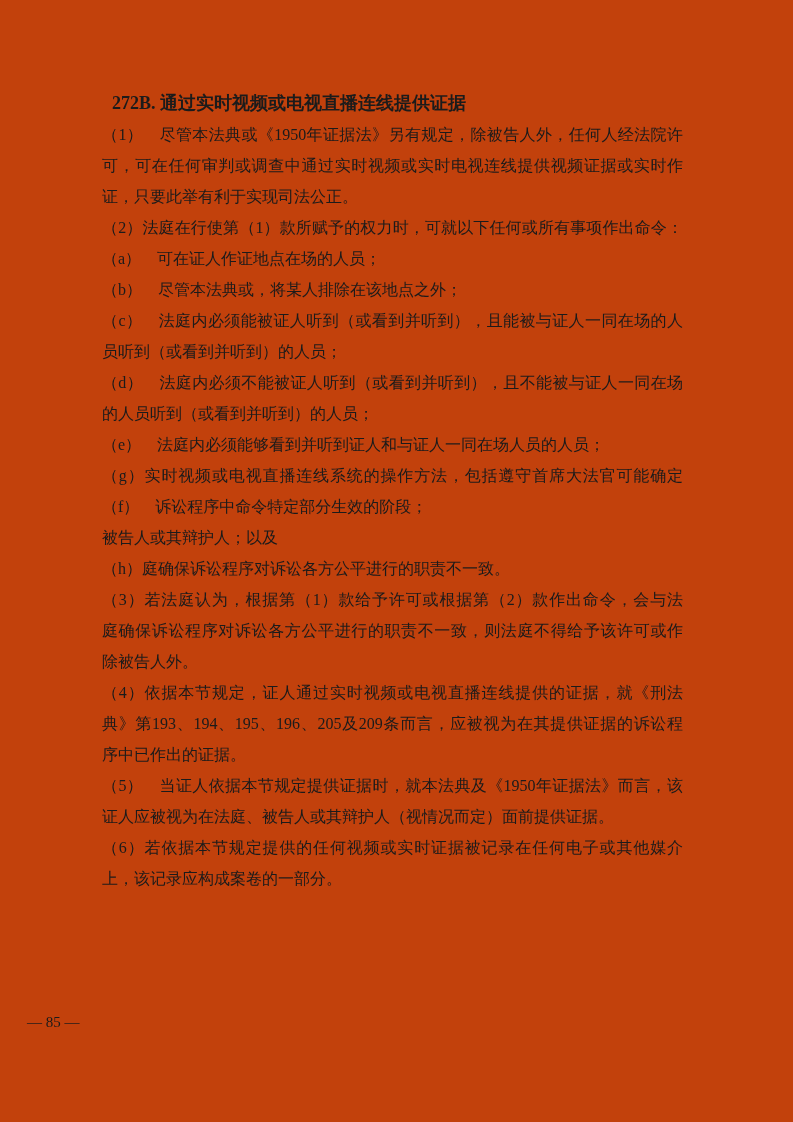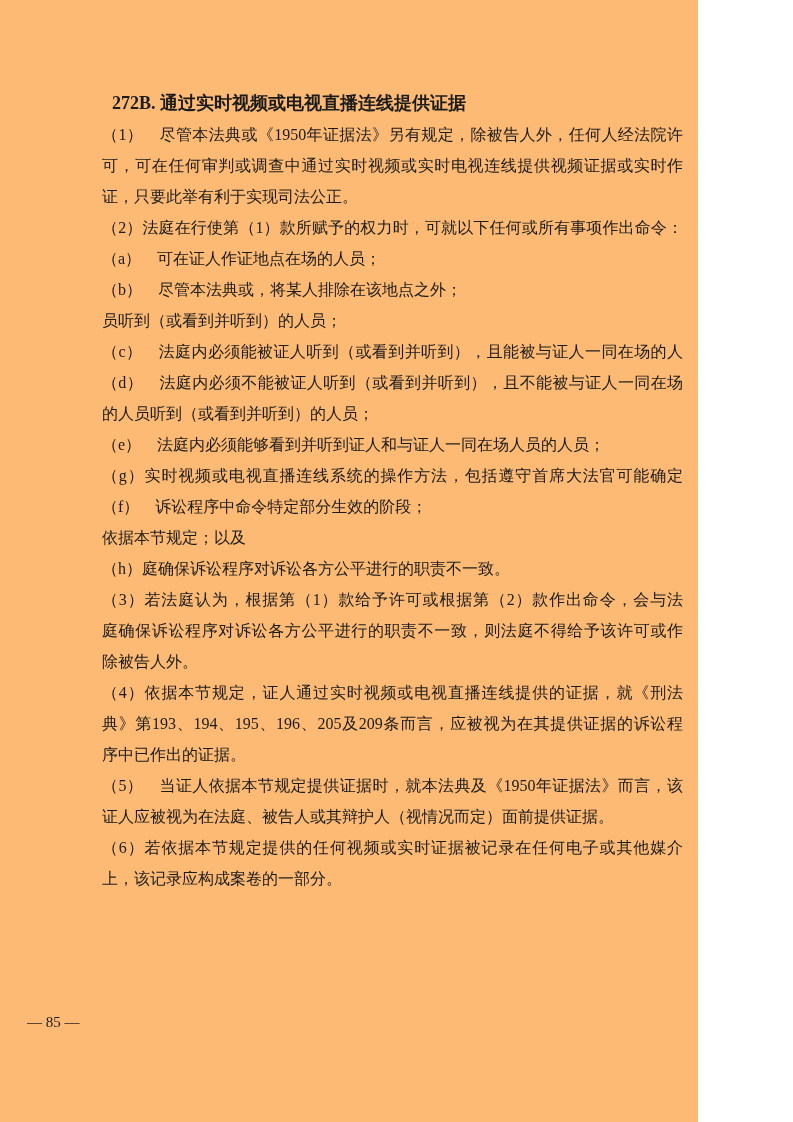--- a/index.html
+++ b/index.html
@@ -2,23 +2,23 @@
 <html><head>
 <meta charset="utf-8">
 <style>
   html, body {
     margin: 0;
     padding: 0;
     background: #ffffff;
   }
   .page {
     position: relative;
-    width: 698px;
+    width: 793px;
     height: 1122px;
-    background: #fdba74;
+    background: #c2410c;
     font-family: "Liberation Serif", "DejaVu Serif", serif;
     color: #1b1b1b;
     overflow: hidden;
   }
   .content {
     position: absolute;
     left: 102px;
     top: 88px;
     width: 581px;
   }
@@ -56,28 +56,28 @@
 <div class="page">
   <div class="content">
     <div class="doc-title">272B. 通过实时视频或电视直播连线提供证据</div>
     <div>
         <div class="text-line j">（1）　尽管本法典或《1950年证据法》另有规定，除被告人外，任何人经法院许</div>
         <div class="text-line j">可，可在任何审判或调查中通过实时视频或实时电视连线提供视频证据或实时作</div>
         <div class="text-line">证，只要此举有利于实现司法公正。</div>
         <div class="text-line j">（2）法庭在行使第（1）款所赋予的权力时，可就以下任何或所有事项作出命令：</div>
         <div class="text-line">（a）　可在证人作证地点在场的人员；</div>
         <div class="text-line">（b）　尽管本法典或，将某人排除在该地点之外；</div>
+        <div class="text-line j">（c）　法庭内必须能被证人听到（或看到并听到），且能被与证人一同在场的人</div>
         <div class="text-line">员听到（或看到并听到）的人员；</div>
-        <div class="text-line j">（c）　法庭内必须能被证人听到（或看到并听到），且能被与证人一同在场的人</div>
         <div class="text-line j">（d）　法庭内必须不能被证人听到（或看到并听到），且不能被与证人一同在场</div>
         <div class="text-line">的人员听到（或看到并听到）的人员；</div>
         <div class="text-line">（e）　法庭内必须能够看到并听到证人和与证人一同在场人员的人员；</div>
         <div class="text-line j">（g）实时视频或电视直播连线系统的操作方法，包括遵守首席大法官可能确定</div>
         <div class="text-line">（f）　诉讼程序中命令特定部分生效的阶段；</div>
-        <div class="text-line">依据本节规定；以及</div>
+        <div class="text-line">被告人或其辩护人；以及</div>
         <div class="text-line">（h）庭确保诉讼程序对诉讼各方公平进行的职责不一致。</div>
         <div class="text-line j">（3）若法庭认为，根据第（1）款给予许可或根据第（2）款作出命令，会与法</div>
         <div class="text-line j">庭确保诉讼程序对诉讼各方公平进行的职责不一致，则法庭不得给予该许可或作</div>
         <div class="text-line">除被告人外。</div>
         <div class="text-line j">（4）依据本节规定，证人通过实时视频或电视直播连线提供的证据，就《刑法</div>
         <div class="text-line j">典》第193、194、195、196、205及209条而言，应被视为在其提供证据的诉讼程</div>
         <div class="text-line">序中已作出的证据。</div>
         <div class="text-line j">（5）　当证人依据本节规定提供证据时，就本法典及《1950年证据法》而言，该</div>
         <div class="text-line">证人应被视为在法庭、被告人或其辩护人（视情况而定）面前提供证据。</div>
         <div class="text-line j">（6）若依据本节规定提供的任何视频或实时证据被记录在任何电子或其他媒介</div>

